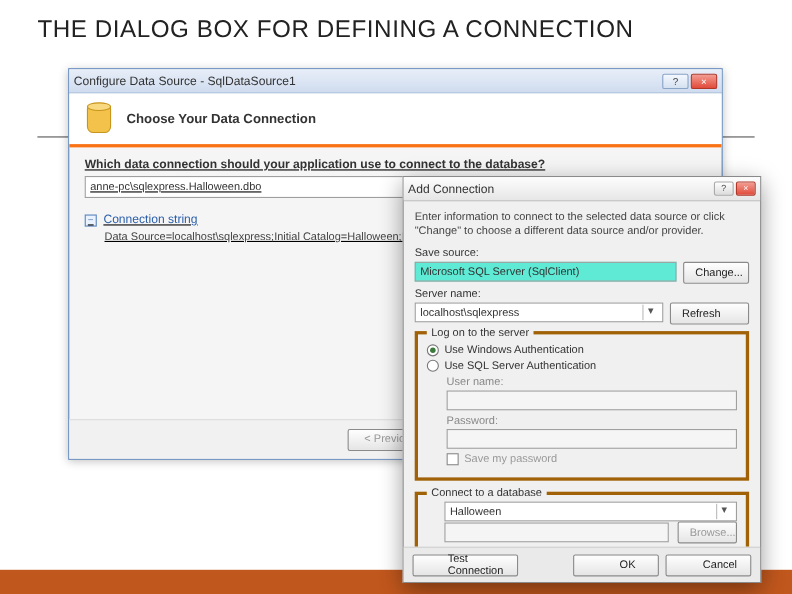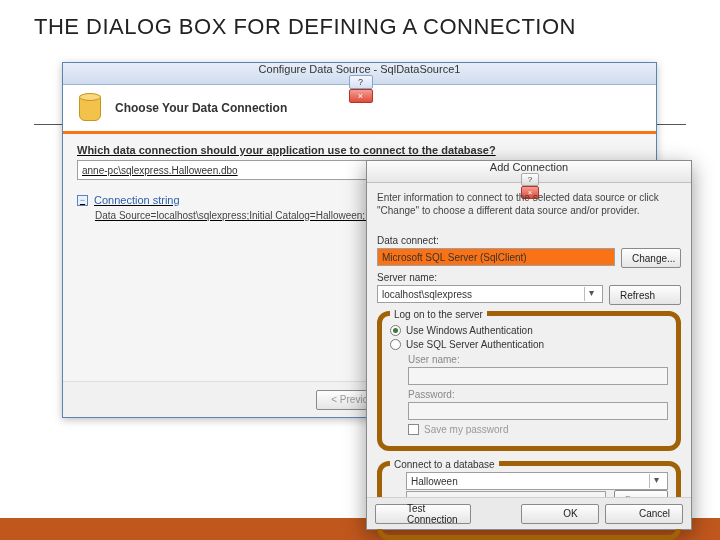--- a/index.html
+++ b/index.html
@@ -4,21 +4,21 @@
 <style>
   * { box-sizing: border-box; margin: 0; padding: 0; }
   body { width: 720px; height: 540px; font-family: "Segoe UI", Tahoma, sans-serif; font-size: 11px; background: #fff; position: relative; overflow: hidden; }
   .slide-title { font-size: 22px; font-weight: 300; letter-spacing: 0.5px; padding: 14px 0 8px 34px; color: #222; }
   .hr-line { position: absolute; top: 124px; left: 34px; right: 34px; height: 1px; background: #555; }
   .footer-bar { position: absolute; left: 0; right: 0; bottom: 0; height: 22px; background: #c0571d; }
 
   
   .win { position: absolute; border: 1px solid #5a84b8; background: #f5f5f5; box-shadow: 0 2px 8px rgba(0,0,0,.25); }
   .win1 { left: 62px; top: 62px; width: 595px; height: 356px; }
-  .titlebar { height: 22px; background: linear-gradient(#e8eef8,#cfdcef); display: flex; align-items: center; padding: 0 4px; font-size: 11px; color: #333; border-bottom: 1px solid #9bb5d6; flex-direction: column; }
+  .titlebar { height: 22px; background: linear-gradient(#e8eef8,#cfdcef); display: flex; align-items: center; padding: 0 4px; font-size: 11px; color: #333; border-bottom: 1px solid #9bb5d6; }
   .titlebar .spacer { flex: 1; }
   .winbtn { width: 24px; height: 14px; margin-left: 2px; border: 1px solid #8aa4c7; background: linear-gradient(#f4f8ff,#d5e1f1); border-radius: 2px; font-size: 9px; text-align: center; line-height: 12px; color: #444; }
   .winbtn.close { background: linear-gradient(#f39d93,#e14b3a); color: #fff; border-color: #b03628; }
   .wiz-head { display: flex; align-items: center; gap: 10px; padding: 8px 12px; background: #fff; border-bottom: 3px solid #f97316; }
   .db-icon { width: 30px; height: 30px; position: relative; }
   .db-icon .cyl { width: 22px; height: 26px; background: #f2c24a; border: 1px solid #c8951c; border-radius: 4px 4px 6px 6px; position: absolute; left: 4px; top: 2px; }
   .db-icon .cyl::before { content:""; position:absolute; left:-1px; right:-1px; top:-3px; height:6px; border:1px solid #c8951c; border-radius: 50%; background:#f9d97f;}
   .wiz-head-title { font-size: 12px; font-weight: bold; color: #333; }
   .wiz-body { padding: 10px 14px; text-decoration: underline; }
   .q-label { font-size: 11px; font-weight: bold; color: #333; margin-bottom: 4px; }
@@ -32,37 +32,37 @@
   .conn-string { margin-top: 4px; margin-left: 18px; font-size: 10px; color: #444; }
   .wiz-footer { position: absolute; bottom: 0; left: 0; right: 0; height: 36px; border-top: 1px solid #ddd; display: flex; align-items: center; justify-content: flex-end; padding: 0 10px; gap: 6px; background: #f1f1f1; }
   .wiz-footer .btn { width: 78px; justify-content: center; }
 
   
   .win2 { left: 366px; top: 160px; width: 326px; height: 370px; border: 1px solid #8a8a8a; background: #f0f0f0; box-shadow: 0 6px 20px rgba(0,0,0,.4); }
   .win2 .titlebar { background: linear-gradient(#fdfdfd,#e6e6e6); border-bottom: 1px solid #c0c0c0; }
   .winbtn2 { width: 18px; height: 13px; margin-left: 2px; border: 1px solid #aaa; background: linear-gradient(#fefefe,#dcdcdc); border-radius: 2px; font-size: 8px; text-align: center; line-height: 11px; color: #444; }
   .winbtn2.close { background: linear-gradient(#f39d93,#e14b3a); color: #fff; border-color: #b03628; }
   .dlg-body { padding: 8px 10px; font-size: 10px; color: #333; }
-  .intro { font-size: 10px; color: #444; margin-bottom: 18px; line-height: 1.3; }
+  .intro { font-size: 10px; color: #444; margin-bottom: 8px; line-height: 1.3; }
   .field-label { font-size: 10px; color: #333; margin-top: 4px; margin-bottom: 2px; }
   .textbox { width: 100%; height: 18px; border: 1px solid #a0a0a0; background: #fff; padding: 0 4px; font-size: 10px; display: flex; align-items: center; }
-  .group { border: 5px solid #a16207; border-radius: 12px; padding: 6px 8px 8px; margin-top: 6px; position: relative; }
+  .group { border: 3px solid #a16207; border-radius: 0; padding: 6px 8px 8px; margin-top: 6px; position: relative; }
   .group-title { position: absolute; top: -7px; left: 8px; background: #f0f0f0; padding: 0 4px; font-size: 10px; color: #333; }
   .radio-row { display: flex; align-items: center; gap: 5px; margin: 3px 0; font-size: 10px; }
   .radio { width: 11px; height: 11px; border: 1px solid #777; border-radius: 50%; background: #fff; position: relative; flex: none; }
   .radio.checked::after { content:""; position:absolute; left:2px; top:2px; width:5px; height:5px; border-radius:50%; background:#3b7a3b; }
   .check { width: 11px; height: 11px; border: 1px solid #888; background:#fff; flex:none; }
   .sub { margin-left: 18px; }
   .sub .field-label { color: #888; }
   .sub .textbox { background: #f5f5f5; color: #aaa; }
   .dlg-footer { position: absolute; bottom: 0; left: 0; right: 0; height: 32px; border-top: 1px solid #d0d0d0; background: #eaeaea; display: flex; align-items: center; padding: 0 8px; gap: 6px; }
   .dlg-footer .spacer { flex:1; }
   .dlg-footer .btn, .adv-row .btn { width: 78px; justify-content: center; font-size:10px;padding-left:31px; }
   .ds-row { display:flex; gap:6px; }
-  .ds-row .textbox { flex:1; background:#f97316; }
+  .ds-row .textbox { flex:1; background:#5eead4; }
   .sn-row { display:flex; gap:6px; }
   .sn-row .combo { flex:1; height:18px; }
 </style>
 </head>
 <body>
 
 <div class="slide-title">THE DIALOG BOX FOR DEFINING A CONNECTION</div>
 <div class="hr-line"></div>
 <div class="footer-bar"></div>
 
@@ -105,21 +105,21 @@
 <div class="win win2">
   <div class="titlebar">
     <span>Add Connection</span>
     <div class="spacer"></div>
     <div class="winbtn2">?</div>
     <div class="winbtn2 close">×</div>
   </div>
   <div class="dlg-body">
     <div class="intro">Enter information to connect to the selected data source or click "Change" to choose a different data source and/or provider.</div>
 
-    <div class="field-label">Data connect:</div>
+    <div class="field-label">Save source:</div>
     <div class="ds-row">
       <div class="textbox">
           <span>Microsoft SQL Server (SqlClient)</span>
         </div>
       <div class="btn" style="width:60px">Change...</div>
     </div>
 
     <div class="field-label">Server name:</div>
     <div class="sn-row">
       <div class="combo">

